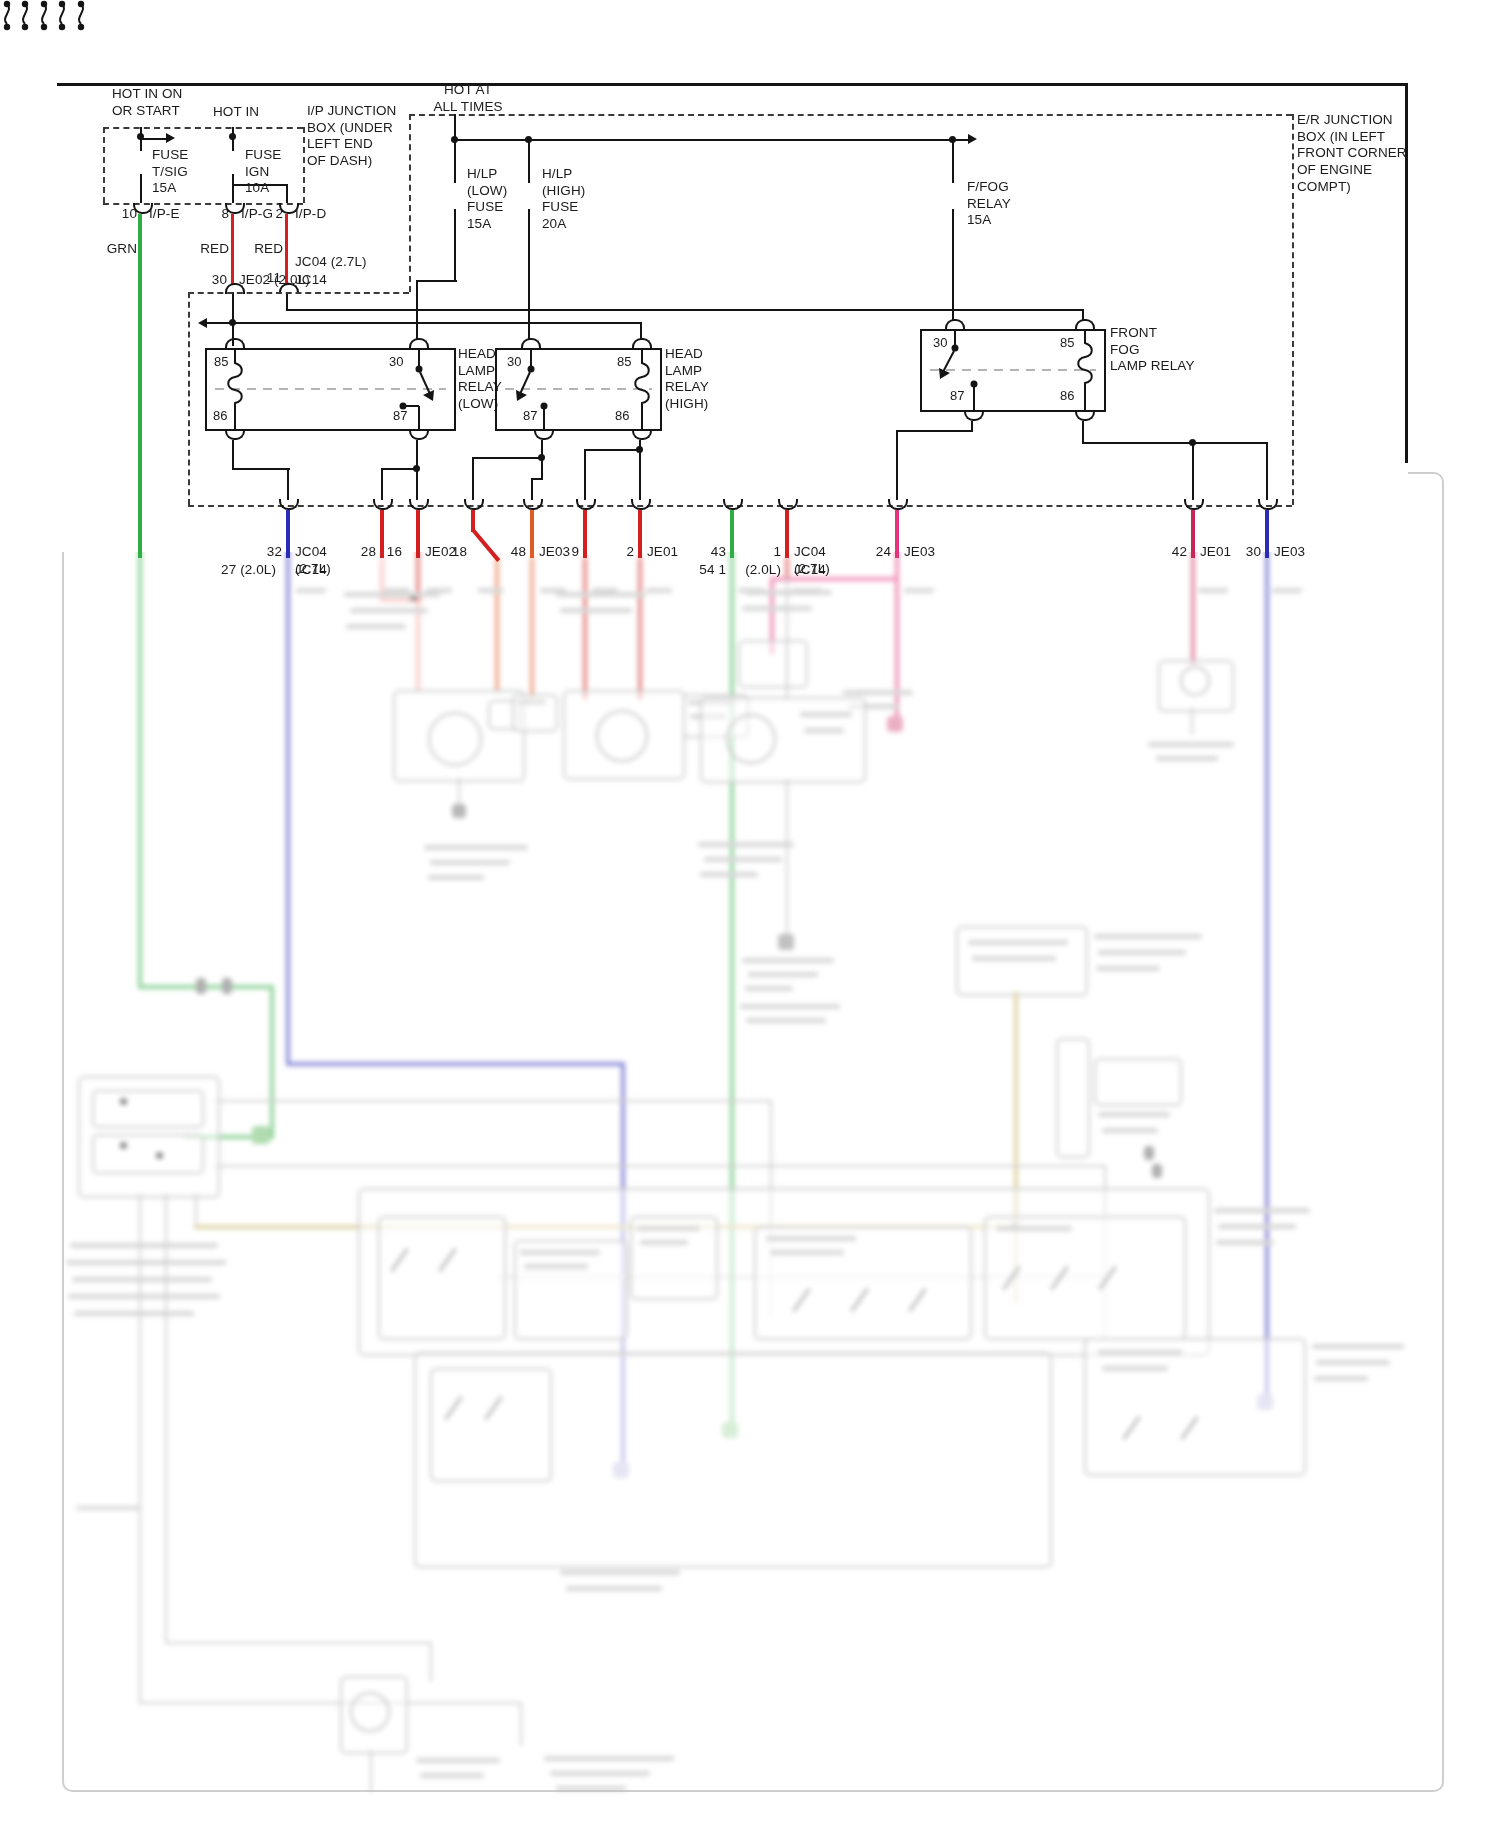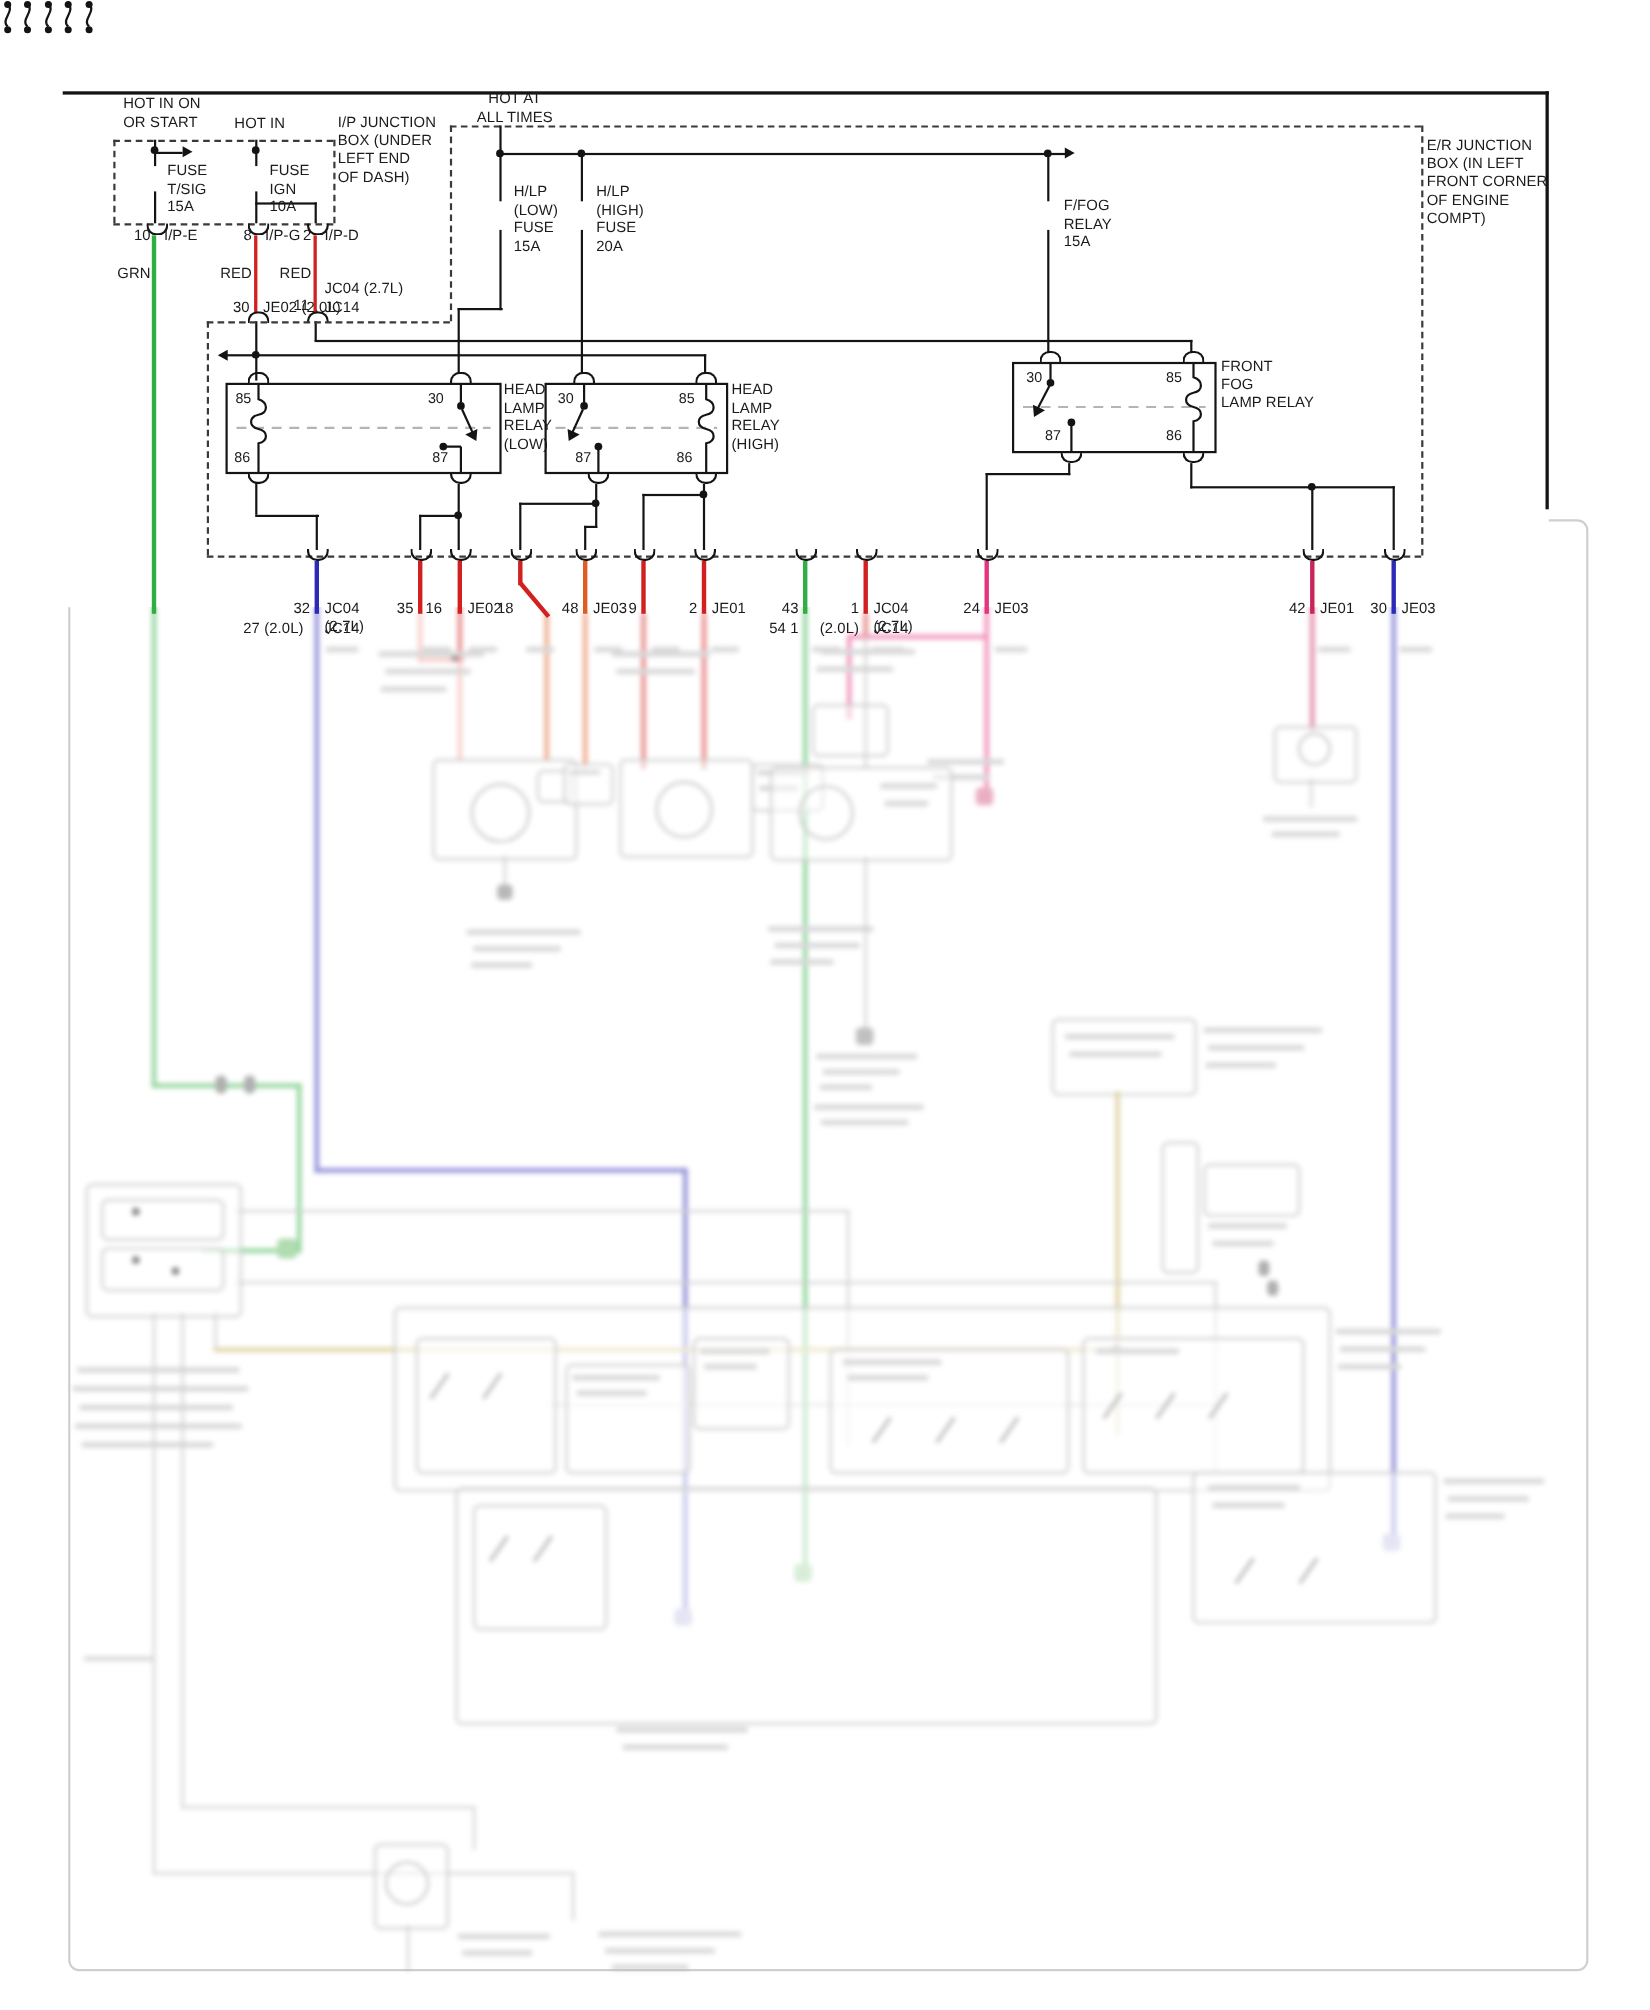--- a/index.html
+++ b/index.html
@@ -353,21 +353,21 @@
 LEFT END
 OF DASH)</span>
     <span class="lb" style="left:152px;top:147px">FUSE
 T/SIG
 15A</span>
     <span class="lb" style="left:245px;top:147px">FUSE
 IGN
 10A</span>
     <span class="lb lbc" style="left:420px;top:82px;width:96px">HOT AT
 ALL TIMES</span>
-    <span class="lb" style="left:1297px;top:124px">E/R JUNCTION
+    <span class="lb" style="left:1297px;top:112px">E/R JUNCTION
 BOX (IN LEFT
 FRONT CORNER
 OF ENGINE
 COMPT)</span>
     <span class="lb" style="left:467px;top:166px">H/LP
 (LOW)
 FUSE
 15A</span>
     <span class="lb" style="left:542px;top:166px">H/LP
 (HIGH)
@@ -491,21 +491,21 @@
       </svg>
 
     
     <div>
       <span class="lb lbr" style="left:212px;top:508px;width:70px">32</span>
       <span class="lb" style="left:295px;top:508px">JC04 (2.7L)</span>
       <span class="lb lbr" style="left:206px;top:526px;width:70px">27 (2.0L)</span>
       <span class="lb" style="left:295px;top:526px">JC14</span>
     </div>
     <div>
-      <span class="lb lbr" style="left:306px;top:508px;width:70px">35</span>
+      <span class="lb lbr" style="left:306px;top:508px;width:70px">28</span>
     </div>
     <div>
       <span class="lb lbr" style="left:332px;top:508px;width:70px">16</span>
       <span class="lb" style="left:425px;top:508px">JE02</span>
     </div>
     <div>
       <span class="lb lbr" style="left:397px;top:508px;width:70px">18</span>
     </div>
     <div>
       <span class="lb lbr" style="left:456px;top:508px;width:70px">48</span>

